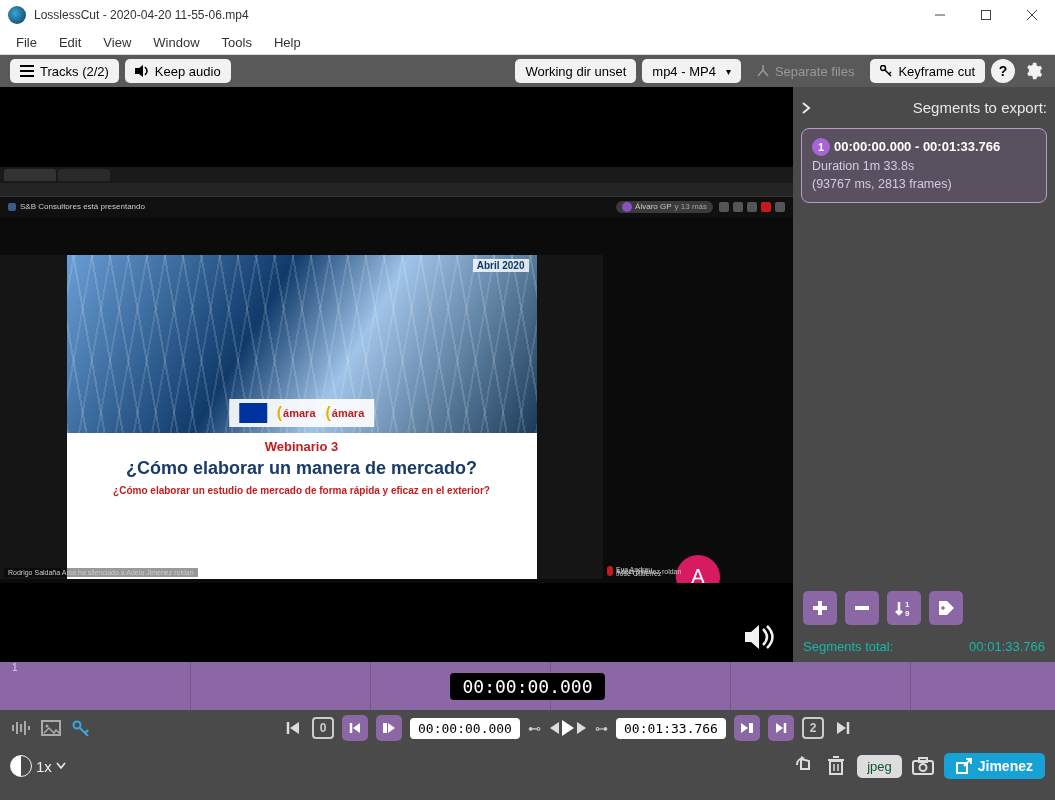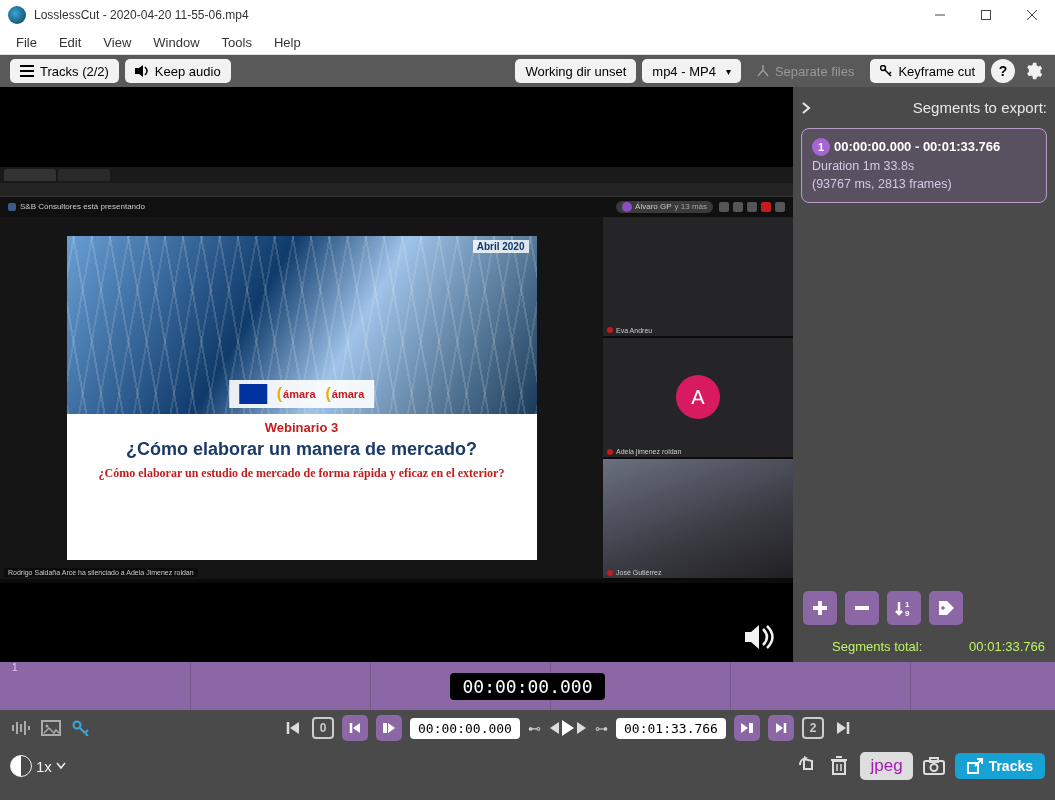--- a/index.html
+++ b/index.html
@@ -34,34 +34,34 @@
 .browser-tabbar { height: 16px; background: #1a1a1a; display: flex; gap: 2px; padding: 2px 4px; align-items: center; }
 .browser-tab { width: 52px; height: 12px; background: #2a2a2a; border-radius: 3px 3px 0 0; }
 .browser-tab.active { background: #333; }
 .browser-url { height: 14px; background: #242424; border-bottom: 1px solid #333; }
 .meet-top { height: 20px; background: #101010; display: flex; align-items: center; padding: 0 8px; color: #ccc; font-size: 8px; justify-content: center; gap: 6px; }
 .meet-top .presenter { margin-right: auto; display: flex; align-items: center; gap: 4px; }
 .meet-top .pill { background: #3a3a3a; border-radius: 8px; padding: 1px 6px; display: flex; align-items: center; gap: 3px; }
 .mini-avatar { width: 10px; height: 10px; border-radius: 50%; background: #8a4fc0; }
 .meet-icons { display: flex; gap: 4px; }
 .meet-icon { width: 10px; height: 10px; background: #555; border-radius: 2px; }
-.meet-body { display: flex; height: 362px; }
+.meet-body { display: flex; height: 362px; align-items: flex-end; }
 .slide-area { flex: 1; background: #151515; display: flex; align-items: center; justify-content: center; position: relative; }
 .slide { width: 470px; height: 324px; background: #fff; position: relative; overflow: hidden; }
 .slide-photo { height: 178px; background: linear-gradient(120deg, #6a9ed4 0%, #0f3a6a 40%, #a0c4e8 60%, #1a3a58 100%); position: relative; }
 .slide-photo::before { content:""; position:absolute; inset:0; background: repeating-linear-gradient(80deg, rgba(255,255,255,0.15) 0 2px, transparent 2px 18px), repeating-linear-gradient(-80deg, rgba(255,255,255,0.12) 0 2px, transparent 2px 18px); }
 .slide-date { position: absolute; top: 4px; right: 8px; color: #0b3a6a; font-size: 10px; font-weight: bold; background: rgba(255,255,255,0.8); padding: 1px 4px; }
 .slide-logos { position: absolute; bottom: 6px; left: 50%; transform: translateX(-50%); display: flex; gap: 10px; background: rgba(255,255,255,0.9); padding: 4px 10px; align-items: center; }
 .logo-eu { width: 28px; height: 20px; background: #0033a0; position: relative; }
 .logo-camara { color: #c41c1c; font-size: 11px; font-weight: bold; display: flex; align-items: center; }
 .logo-camara::before { content: "("; color: #e8b000; font-size: 16px; margin-right: 1px; }
 .slide-body { padding: 6px 16px 0; text-align: center; }
 .slide-webinar { color: #c41c1c; font-size: 13px; font-weight: bold; margin-bottom: 4px; }
 .slide-title { color: #1a3a6a; font-size: 18px; font-weight: bold; margin-bottom: 6px; }
-.slide-sub { color: #c41c1c; font-size: 12px; font-weight: bold; margin-bottom: 33px; font-family: Liberation Serif, serif; }
+.slide-sub { color: #c41c1c; font-size: 10px; font-weight: bold; margin-bottom: 33px; }
 .slide-foot { display: flex; justify-content: space-between; font-size: 9px; color: #888; padding: 0 16px; }
 .slide-caption { position:absolute; bottom: 2px; left: 4px; color:#ccc; font-size: 7px; background: rgba(0,0,0,0.4); padding: 1px 4px; }
 
 .participants { width: 190px; display: flex; flex-direction: column; gap: 2px; background: #0b0b0b; }
 .tile { flex: 1; background: #252527; position: relative; }
 .tile.grad { background: linear-gradient(160deg, #6a7080 0%, #3a3a42 60%, #202024 100%); }
 .tile .name { position: absolute; bottom: 2px; left: 4px; color: #ccc; font-size: 7px; display: flex; align-items: center; gap: 3px; }
 .tile .name::before { content:""; width:6px; height:6px; border-radius:50%; background:#c41c1c; }
 .tile .avatar-c { position: absolute; top: 50%; left: 50%; transform: translate(-50%,-50%); width: 44px; height: 44px; border-radius: 50%; background: #d81b60; color: #fff; display: flex; align-items: center; justify-content: center; font-size: 20px; }
 
@@ -70,21 +70,21 @@
 
 .right-panel { width: 262px; background: #4a4a4a; display: flex; flex-direction: column; padding: 8px; gap: 8px; }
 .panel-title { font-size: 15px; color: #e8e8e8; display: flex; align-items: center; gap: 4px; padding: 4px 0; justify-content: space-between; }
 .segment-item { border: 1.5px solid #b89cc8; border-radius: 8px; padding: 8px 10px; background: rgba(140,103,165,0.25); font-size: 13px; line-height: 1.5; }
 .seg-badge { display: inline-flex; width: 18px; height: 18px; border-radius: 50%; background: #a764d6; color: #fff; align-items: center; justify-content: center; font-size: 11px; font-weight: bold; margin-right: 4px; }
 .seg-times { color: #fff; font-weight: 600; }
 .seg-meta { color: #d8c8e4; font-size: 12.5px; }
 .panel-spacer { flex: 1; }
 .seg-actions { display: flex; gap: 8px; justify-content: flex-start; padding: 0 2px; }
 .seg-act-btn { width: 34px; height: 34px; background: #8c67a5; border-radius: 5px; display: flex; align-items: center; justify-content: center; color: #fff; cursor: pointer; }
-.seg-total { display: flex; justify-content: space-between; color: #bef264; font-size: 13px; padding: 6px 2px 0; margin-left: 29px; }
+.seg-total { display: flex; justify-content: space-between; color: #14b8a6; font-size: 13px; padding: 6px 2px 0; }
 
 
 .timeline { height: 48px; background: #8c67a5; position: relative; display: flex; align-items: center; justify-content: center; }
 .timeline .seg-num { position:absolute; top:0; left:12px; font-size:10px; color:#e8c8ff; }
 .timeline .tc-box { background: #000; color: #fff; font-family: "Consolas", monospace; font-size: 18px; padding: 3px 12px; border-radius: 4px; }
 .timeline .tick { position:absolute; top:0; bottom:0; width:1px; background: rgba(0,0,0,0.15); }
 
 
 .controls { height: 36px; display: flex; align-items: center; padding: 0 10px; gap: 8px; }
 .ctrl-icon { color: #aaa; cursor: pointer; display: inline-flex; align-items: center; justify-content: center; width: 22px; height: 22px; }
@@ -94,21 +94,21 @@
 .tc-input { background: #fff; color: #000; font-family: "Consolas", monospace; font-size: 13px; padding: 3px 8px; border-radius: 4px; border: none; width: 110px; text-align: center; }
 .ctrl-play { display: inline-flex; align-items: center; gap: 2px; color: #ddd; }
 .ctrl-play .tri { cursor: pointer; }
 .ctrl-key { color:#ccc; font-size: 13px; }
 
 
 .bottombar { height: 40px; display: flex; align-items: center; padding: 0 10px; gap: 10px; }
 .speed { display: flex; align-items: center; gap: 4px; color: #eee; font-size: 15px; }
 .speed .yin { width: 22px; height: 22px; border-radius: 50%; background: linear-gradient(90deg, #fff 50%, #4a4a4a 50%); border:1px solid #eee; }
 .export-btn { background: #17a2d6; color: #fff; border: none; border-radius: 5px; padding: 5px 12px; display: inline-flex; align-items: center; gap: 6px; cursor: pointer; font-size: 14px; font-weight: 600; }
-.fmt-btn { background: #ddd; color: #a21caf; border: none; border-radius: 5px; padding: 4px 10px; font-size: 17px; cursor: pointer; }
+.fmt-btn { background: #ddd; color: #14532d; border: none; border-radius: 5px; padding: 4px 10px; font-size: 13px; cursor: pointer; }
 
 svg { display: block; }
 .sep { width:1px; height:24px; }
 </style>
 </head>
 <body>
 
 <div class="titlebar">
   <div class="app-icon"></div>
   <div class="title-text">LosslessCut - 2020-04-20 11-55-06.mp4</div>
@@ -438,15 +438,15 @@
         <rect x="1" y="4" width="20" height="13" rx="2" fill="none" stroke="#ddd" stroke-width="2"></rect>
         <rect x="7" y="1" width="8" height="4" fill="none" stroke="#ddd" stroke-width="2"></rect>
         <circle cx="11" cy="10.5" r="3.5" fill="none" stroke="#ddd" stroke-width="2"></circle>
       </svg>
     </span>
   <button class="export-btn">
     <svg width="16" height="16">
         <rect x="1" y="5" width="10" height="10" fill="none" stroke="#fff" stroke-width="2"></rect>
         <path d="M8 8 L15 1 M10 1 L15 1 L15 6" fill="none" stroke="#fff" stroke-width="2"></path>
       </svg>
-    <span>Tracks</span>
+    <span>Jimenez</span>
   </button>
 </div>
 
 </body></html>

